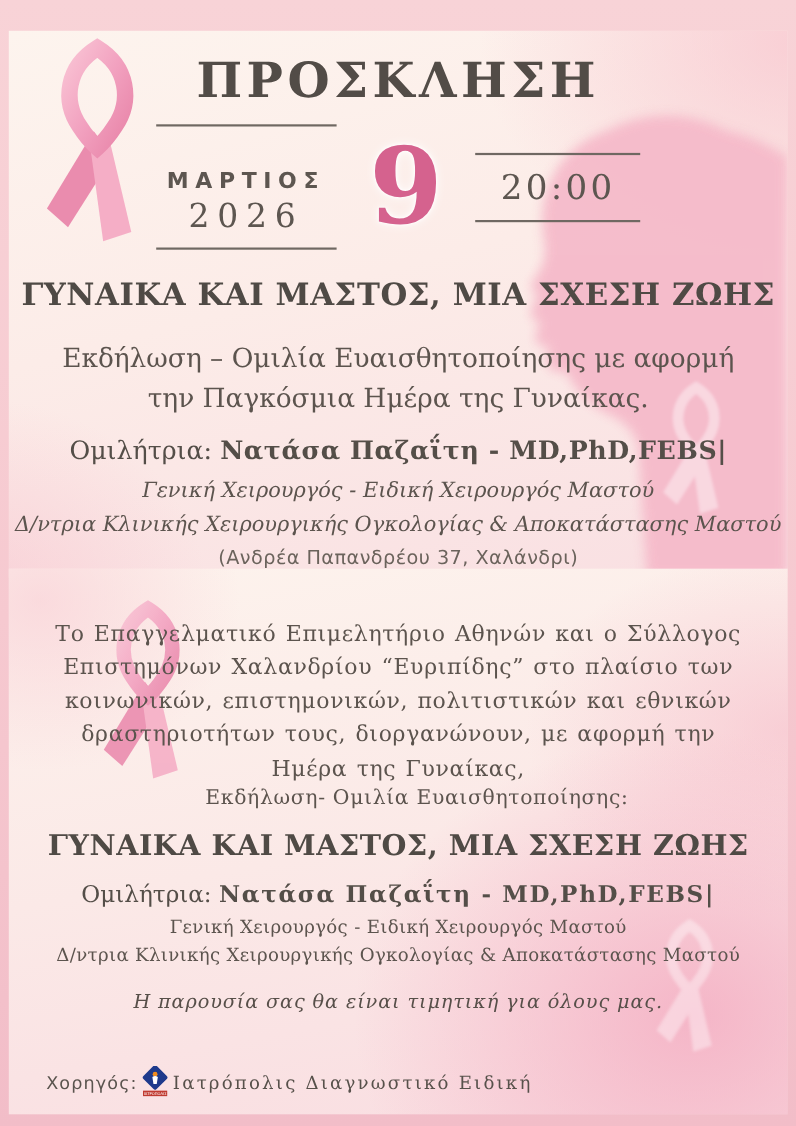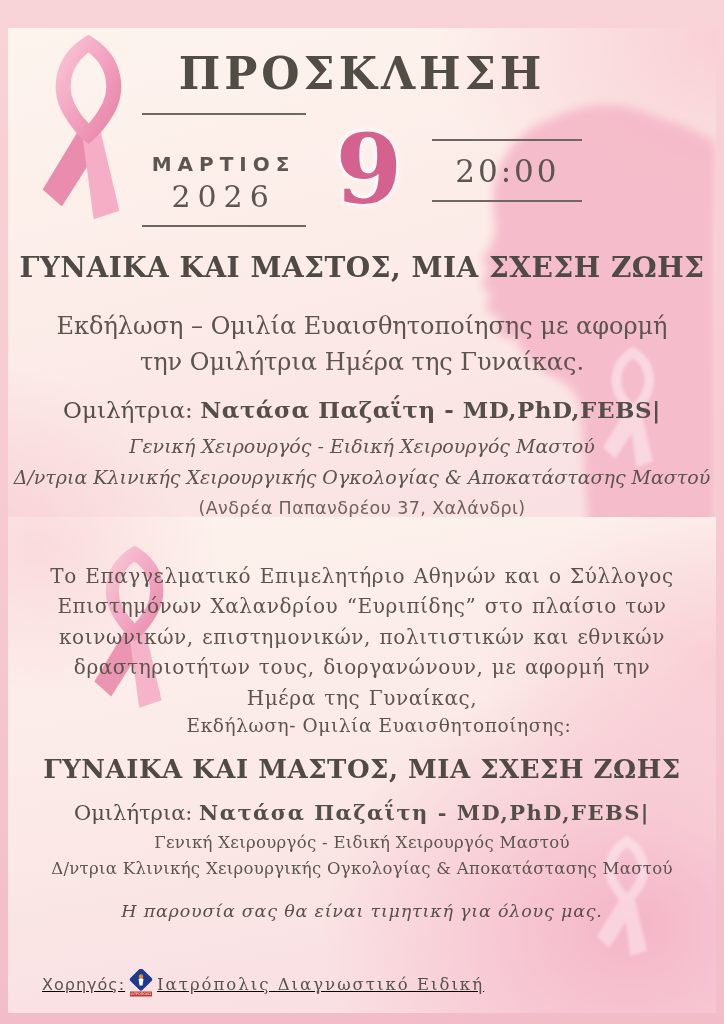--- a/index.html
+++ b/index.html
@@ -56,21 +56,21 @@
   
   .para{position:relative;margin:0 auto;width:630px;font-size:20px;line-height:1.52;color:#5c544e;letter-spacing:.6px;word-spacing:1.5px;}
   #intro-para{margin-top:44px;}
   #schedule-para{margin-top:9px;width:640px;}
   .event-type{position:relative;margin-top:2px;font-size:18.5px;color:#5c544e;letter-spacing:.6px;margin-left:34px;}
   .headline2{position:relative;margin-top:18px;font-size:26px;font-weight:700;color:#4f4a45;letter-spacing:.5px;}
   .speaker-line2{position:relative;margin-top:16px;font-size:21px;color:#544e48;}
   .speaker-line2 b{letter-spacing:1.5px;}
   .speaker-roles2{position:relative;margin-top:5px;font-size:16.5px;color:#5c544e;line-height:1.55;letter-spacing:.3px;}
   .closing{position:relative;margin-top:20px;font-style:italic;font-size:17.5px;color:#574f49;letter-spacing:.8px;}
-  .sponsor{position:absolute;left:34px;bottom:14px;display:flex;align-items:center;gap:4px;text-decoration:underline;}
+  .sponsor{position:absolute;left:34px;bottom:14px;display:flex;align-items:center;gap:4px;}
   .sponsor-label{font-family:"DejaVu Sans",sans-serif;font-size:16px;color:#5a544e;letter-spacing:1px;}
   .sponsor-name{font-size:16.5px;color:#57514b;letter-spacing:2px;}
 </style>
 </head>
 <body>
 
 <svg width="0" height="0" style="position:absolute">
   <defs>
     <linearGradient id="rgrad" x1="0" y1="0" x2="1" y2="1">
       <stop offset="0" stop-color="#f9c3d4"></stop>
@@ -118,21 +118,21 @@
     <div class="day-number">9</div>
     <div class="date-block center" id="time-block">
       <div class="serif-num">20:00</div>
     </div>
   </div>
 
   <div class="headline center">ΓΥΝΑΙΚΑ ΚΑΙ ΜΑΣΤΟΣ, ΜΙΑ ΣΧΕΣΗ ΖΩΗΣ</div>
 
   <div class="subtitle center">
     <div>Εκδήλωση – Ομιλία Ευαισθητοποίησης με αφορμή</div>
-    <div>την Ομιλήτρια Ημέρα της Γυναίκας.</div>
+    <div>την Παγκόσμια Ημέρα της Γυναίκας.</div>
   </div>
 
   <div class="speaker-line center">
     <span>Ομιλήτρια:</span>
     <b>Νατάσα Παζαΐτη - MD,PhD,FEBS|</b>
   </div>
 
   <div class="speaker-roles center">
     <div>Γενική Χειρουργός - Ειδική Χειρουργός Μαστού</div>
     <div>Δ/ντρια Κλινικής Χειρουργικής Ογκολογίας &amp; Αποκατάστασης Μαστού</div>

